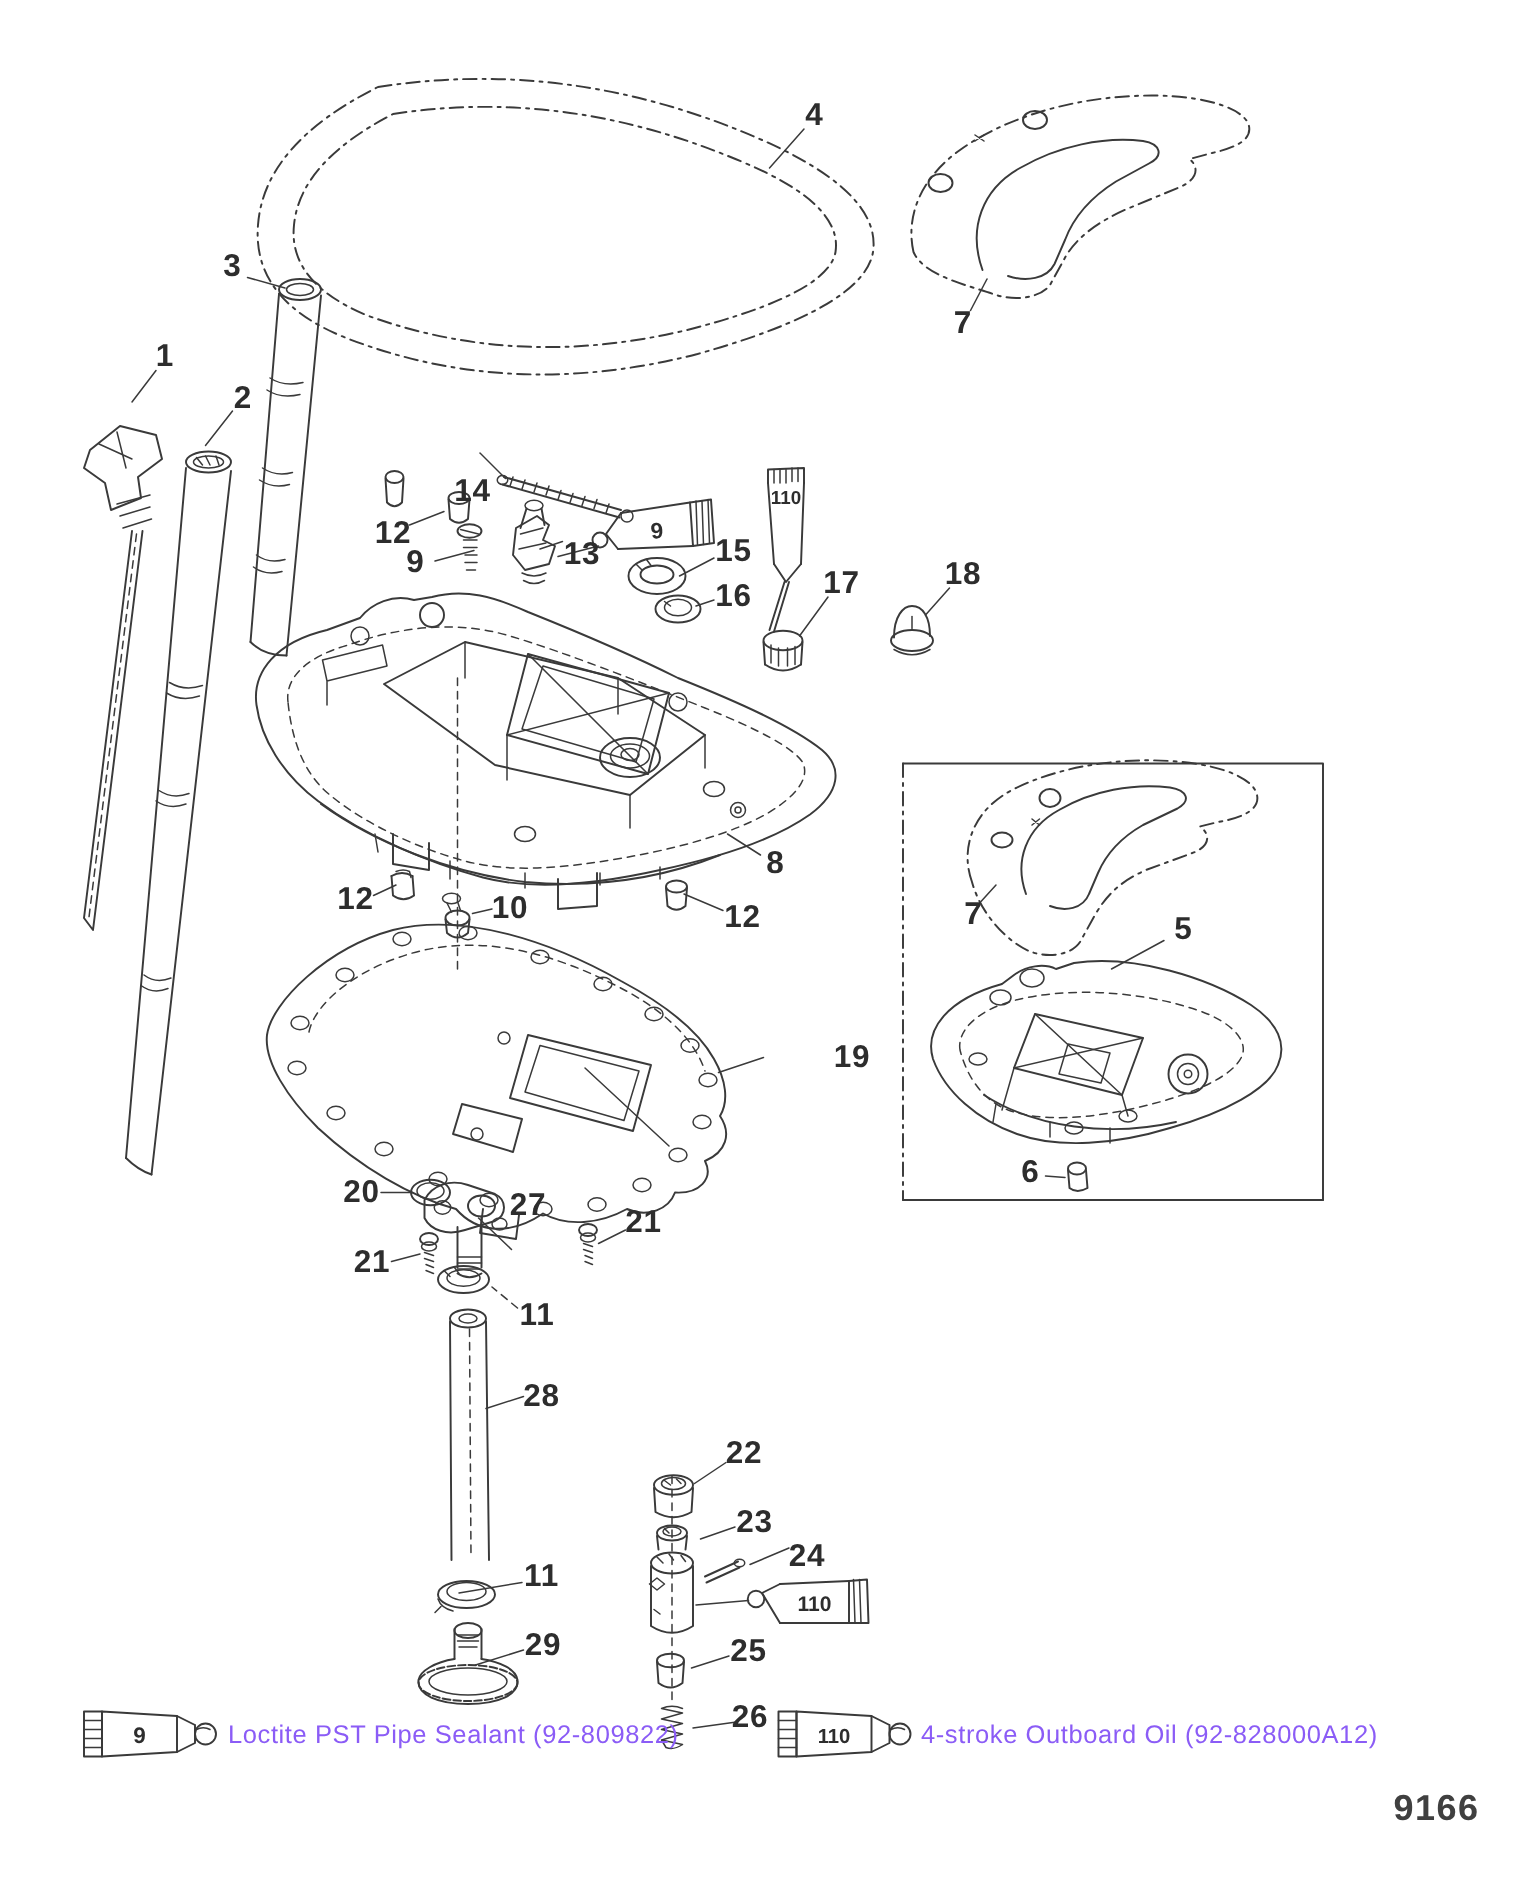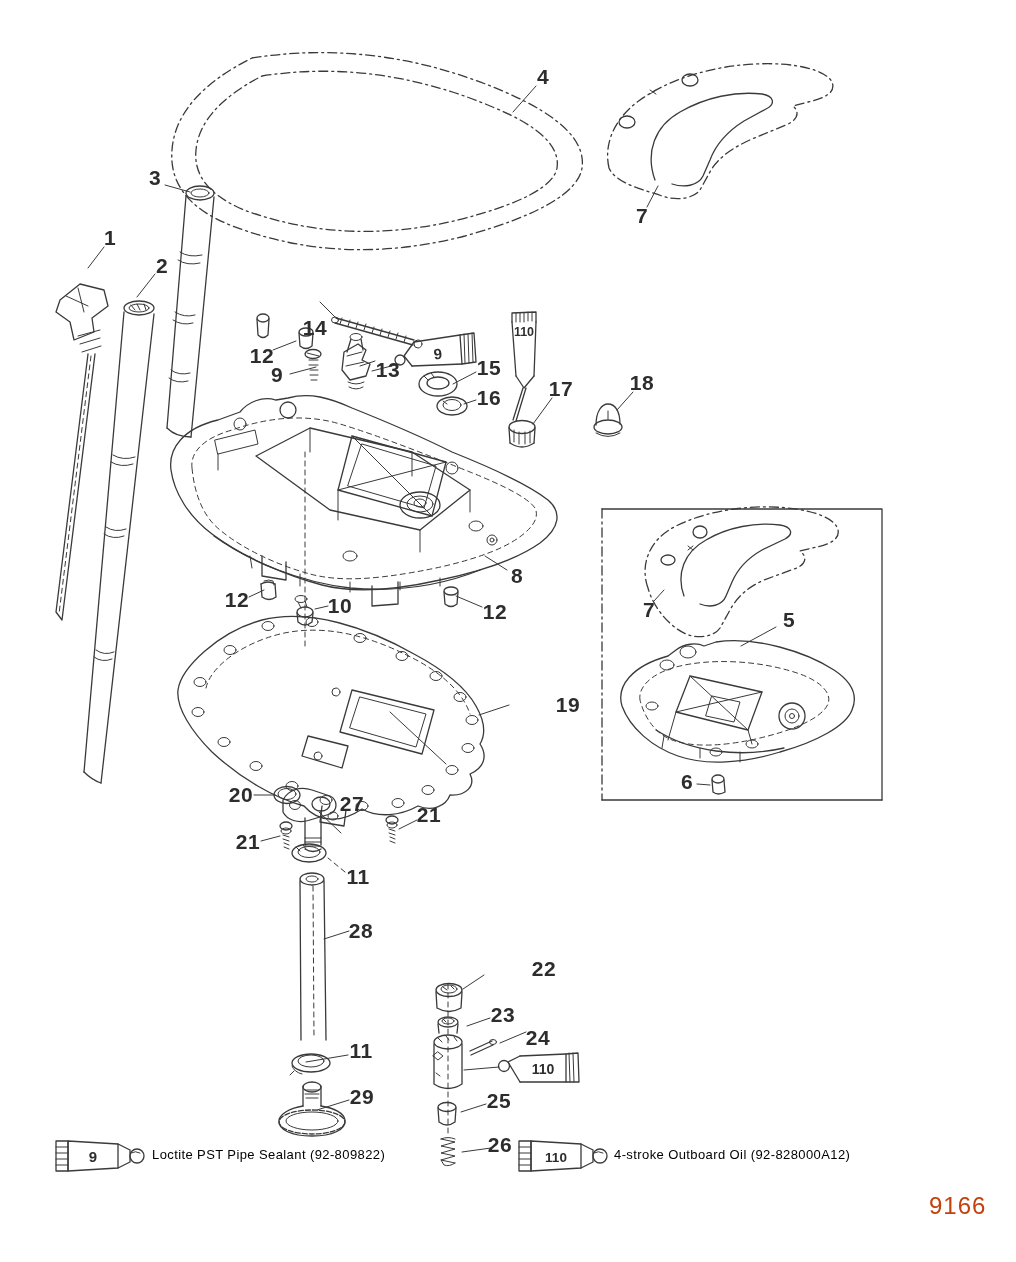--- a/index.html
+++ b/index.html
@@ -5,24 +5,24 @@
   html,body{margin:0;padding:0;background:#fff;}
   body{width:1016px;height:1262px;overflow:hidden;font-family:"Liberation Sans",sans-serif;}
   .canvas{position:relative;width:1016px;height:1262px;background:#ffffff;}
   svg{position:absolute;left:0;top:0;}
   .callout{
     position:absolute;transform:translate(-50%,-50%);
     font-family:"Liberation Sans",sans-serif;font-weight:700;font-size:21px;
     color:#2d2d2d;letter-spacing:.5px;white-space:nowrap;
   }
   .legend-text{
-    position:absolute;font-size:13px;color:#000000;letter-spacing:.4px;white-space:nowrap;
+    position:absolute;font-size:17px;color:#8b5cf6;letter-spacing:.4px;white-space:nowrap;
   }
   .page-number{
-    position:absolute;left:929px;top:1192px;font-weight:400;font-size:24px;color:#c2410c;letter-spacing:1px;
+    position:absolute;left:929px;top:1192px;font-weight:700;font-size:24px;color:#404040;letter-spacing:1px;
   }
   .ln{stroke:#3a3a3a;stroke-width:1.3;fill:none;stroke-linecap:round;stroke-linejoin:round;}
   .fine{stroke-width:1;}
   .dd{stroke-dasharray:9 4 2 4;}
   .dsh{stroke-dasharray:5 4;}
   .svgtext{font-family:"Liberation Sans",sans-serif;font-weight:700;fill:#2d2d2d;}
 </style>
 </head>
 <body>
 
@@ -413,21 +413,21 @@
       <span class="callout" style="left: 237px; top: 600px;">12</span>
       <span class="callout" style="left: 340px; top: 606px;">10</span>
       <span class="callout" style="left: 495px; top: 612px;">12</span>
       <span class="callout" style="left: 522px; top: 705px; margin-left: 46px;">19</span>
       <span class="callout" style="left: 241px; top: 795px;">20</span>
       <span class="callout" style="left: 248px; top: 842px;">21</span>
       <span class="callout" style="left: 352px; top: 804px;">27</span>
       <span class="callout" style="left: 429px; top: 815px;">21</span>
       <span class="callout" style="left: 358px; top: 877px;">11</span>
       <span class="callout" style="left: 361px; top: 931px;">28</span>
-      <span class="callout" style="left: 496px; top: 969px; margin-left: 48px;">22</span>
+      <span class="callout" style="left: 496px; top: 969px;">22</span>
       <span class="callout" style="left: 503px; top: 1015px;">23</span>
       <span class="callout" style="left: 538px; top: 1027px; margin-top: 11px;">24</span>
       <span class="callout" style="left: 499px; top: 1101px;">25</span>
       <span class="callout" style="left: 500px; top: 1145px;">26</span>
       <span class="callout" style="left: 361px; top: 1051px;">11</span>
       <span class="callout" style="left: 362px; top: 1097px;">29</span>
       <span class="callout" style="left: 789px; top: 620px;">5</span>
       <span class="callout" style="left: 687px; top: 782px;">6</span>
       <span class="callout" style="left: 649px; top: 610px;">7</span>
     </div>

